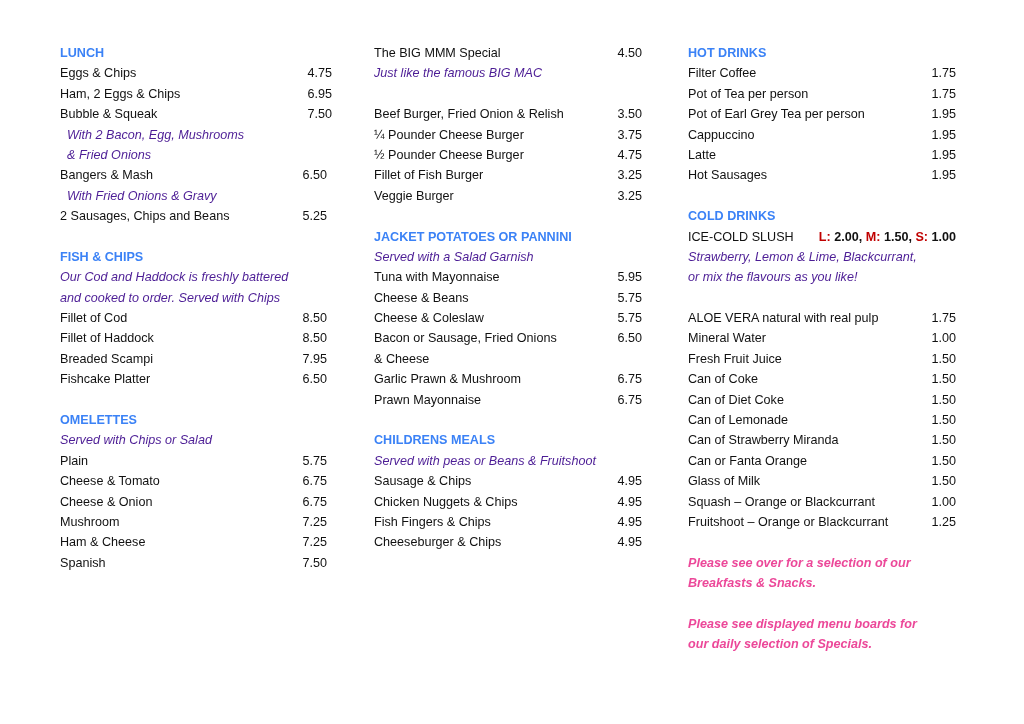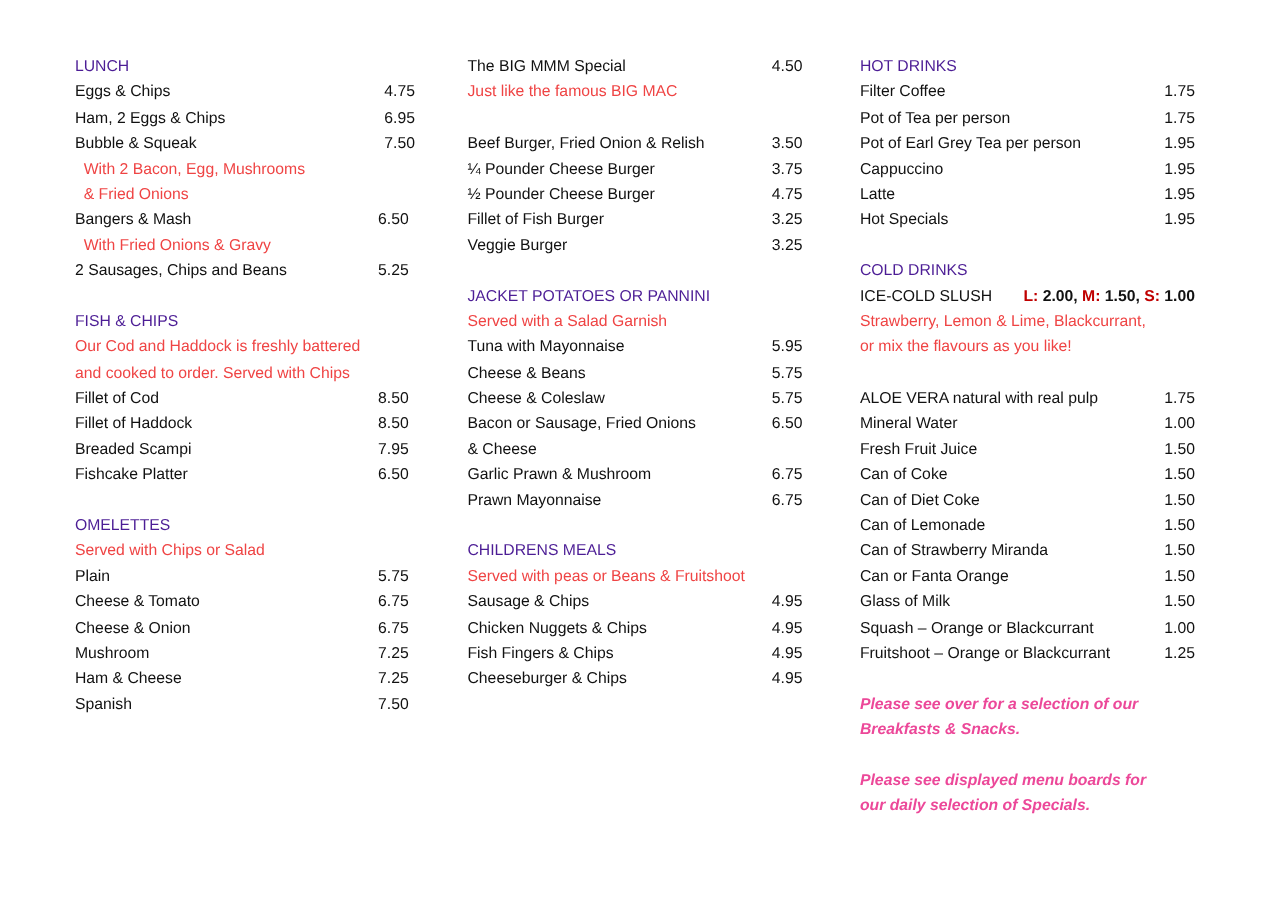--- a/index.html
+++ b/index.html
@@ -3,24 +3,24 @@
 <meta charset="utf-8">
 <style>
   html, body { margin:0; padding:0; background:#ffffff; }
   body { width:1024px; height:724px; position:relative; overflow:hidden;
          font-family:"Liberation Sans", "DejaVu Sans", sans-serif; color:#111; }
   .col { position:absolute; top:43px; }
   .col1 { left:60px; width:272px; }
   .col2 { left:374px; width:268px; }
   .col3 { left:688px; width:268px; }
   .line { height:20.4px; line-height:20.4px; font-size:12.6px; position:relative; white-space:nowrap; }
-  .heading { color:#4c1d95; font-weight:normal; }
+  .heading { color:#3b82f6; font-weight:bold; }
   .item .name { font-weight:normal; }
   .price { position:absolute; right:0; top:0; }
-  .note { color:#ef4444; }
+  .note { font-style:italic; color:#4c1d95; }
   .note.indent { padding-left:7px; }
   .blank { height:20.4px; }
   .red { color:#c00000; }
   .footer { color:#ec4899; font-style:italic; font-weight:bold; }
   .slush-prices { position:absolute; right:0; top:0;font-weight:bold; }
 </style>
 </head>
 <body>
 
 <div class="col col1">
@@ -87,21 +87,21 @@
 </div>
 
 <div class="col col3">
 
   <div class="line heading">HOT DRINKS</div>
   <div class="line item"><span class="name">Filter Coffee</span><span class="price">1.75</span></div>
   <div class="line item"><span class="name">Pot of Tea per person</span><span class="price">1.75</span></div>
   <div class="line item"><span class="name">Pot of Earl Grey Tea per person</span><span class="price">1.95</span></div>
   <div class="line item"><span class="name">Cappuccino</span><span class="price">1.95</span></div>
   <div class="line item"><span class="name">Latte</span><span class="price">1.95</span></div>
-  <div class="line item"><span class="name">Hot Specials</span><span class="price">1.95</span></div>
+  <div class="line item"><span class="name">Hot Sausages</span><span class="price">1.95</span></div>
   <div class="blank"></div>
 
   <div class="line heading">COLD DRINKS</div>
   <div class="line item">
     <span class="name">ICE-COLD SLUSH</span>
     <span class="slush-prices">
       <span class="red">L:</span>
       <span>2.00,</span>
       <span class="red">M:</span>
       <span>1.50,</span>

